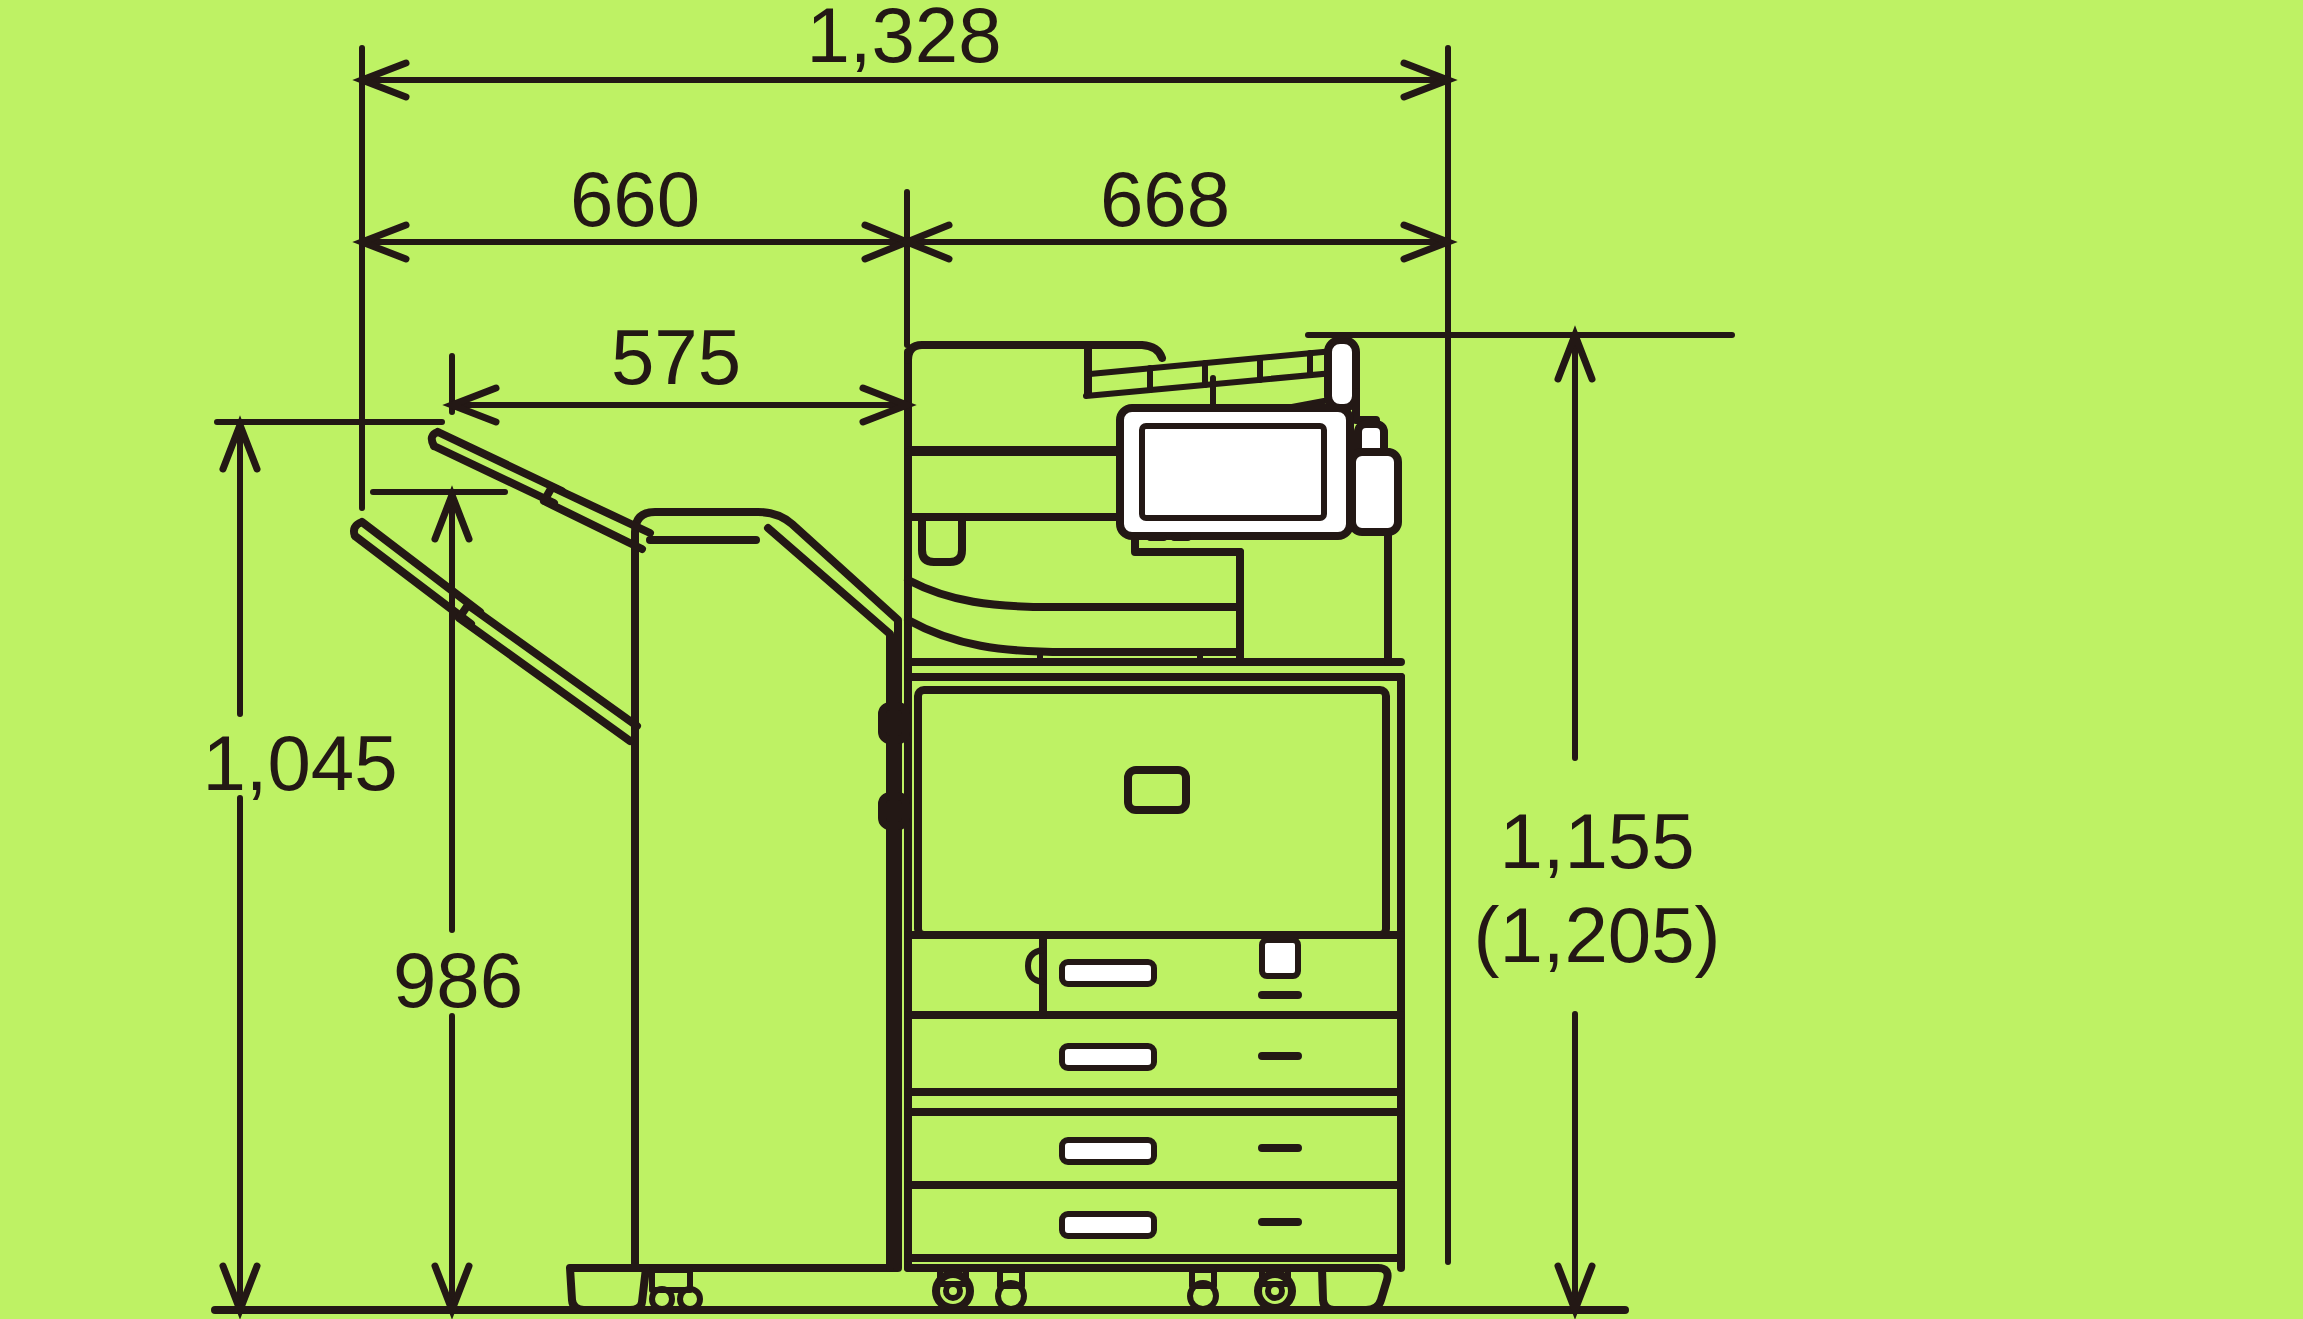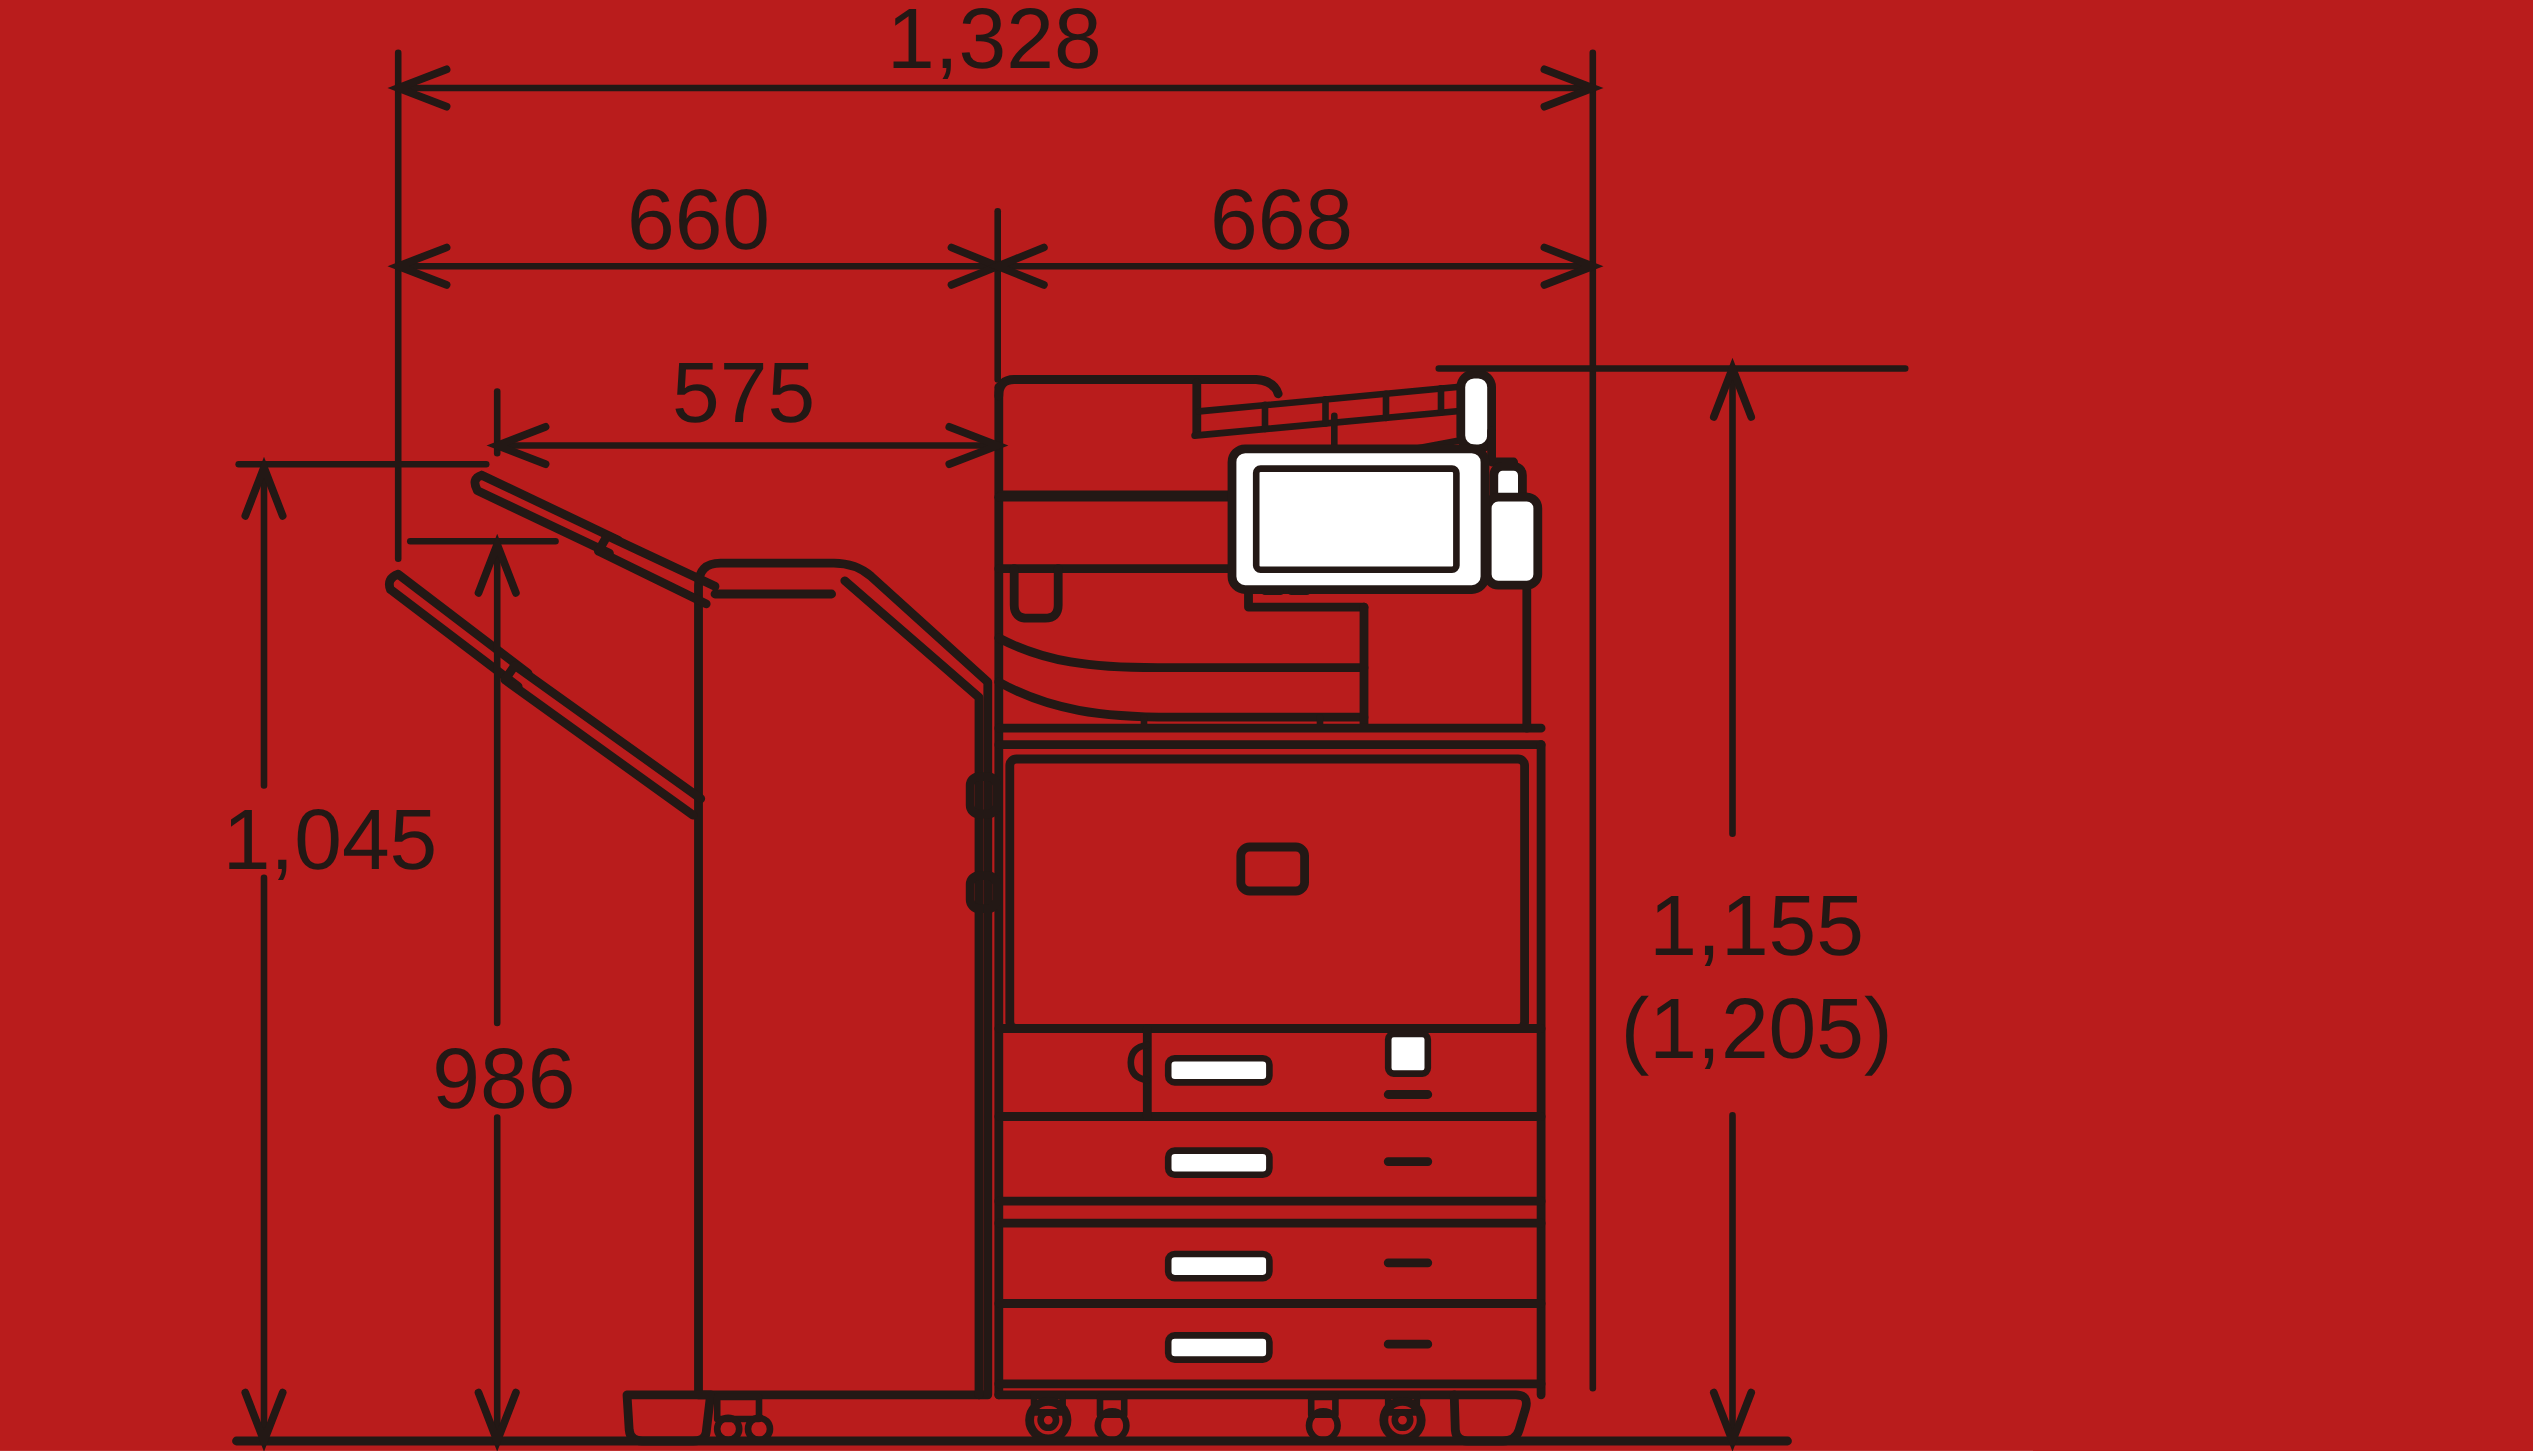--- a/index.html
+++ b/index.html
@@ -1,16 +1,16 @@
 <!DOCTYPE html>
 <html><head>
 <meta charset="utf-8">
 <style>
   html,body{margin:0;padding:0;background:#ffffff;}
-  .stage{position:relative;width:2303px;height:1319px;background:#b91c1c;overflow:hidden;}
+  .stage{position:relative;width:2303px;height:1319px;background:#bef264;overflow:hidden;}
   svg{display:block;}
   .ln{stroke:#231815;fill:none;stroke-width:8;stroke-linecap:round;stroke-linejoin:round;}
   .thin{stroke-width:6;}
   .dim{stroke:#231815;fill:none;stroke-width:6;stroke-linecap:round;stroke-linejoin:round;}
   .barb{stroke:#231815;fill:none;stroke-width:7;stroke-linecap:round;}
   .white{fill:#ffffff;}
   .dimtext{font-family:"Liberation Sans","DejaVu Sans",sans-serif;font-size:78px;fill:#231815;text-anchor:middle;}
 </style>
 </head>
 <body>

